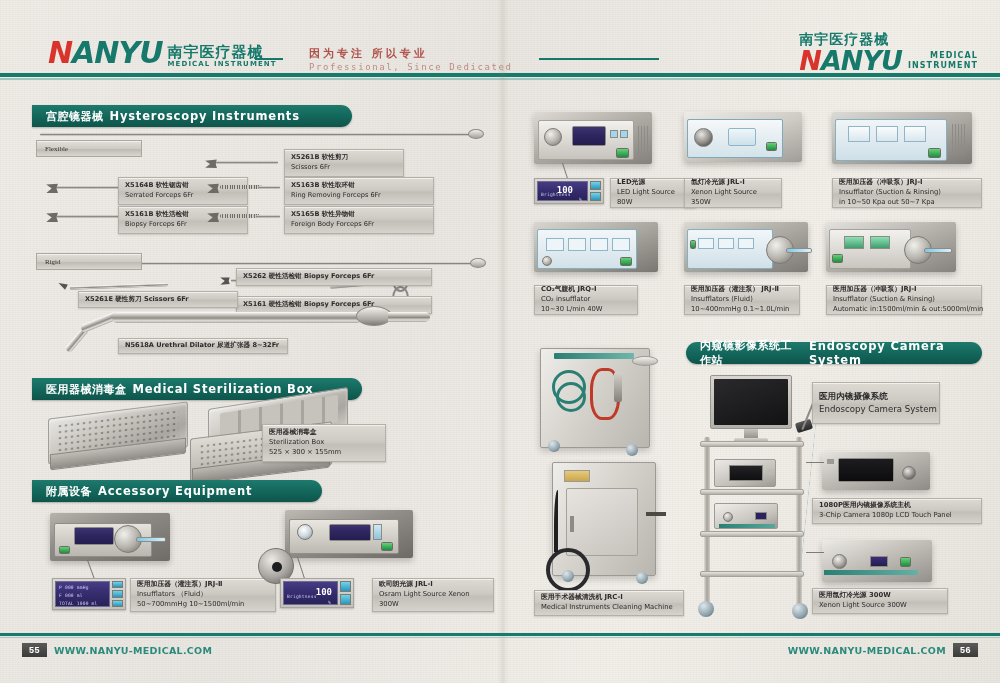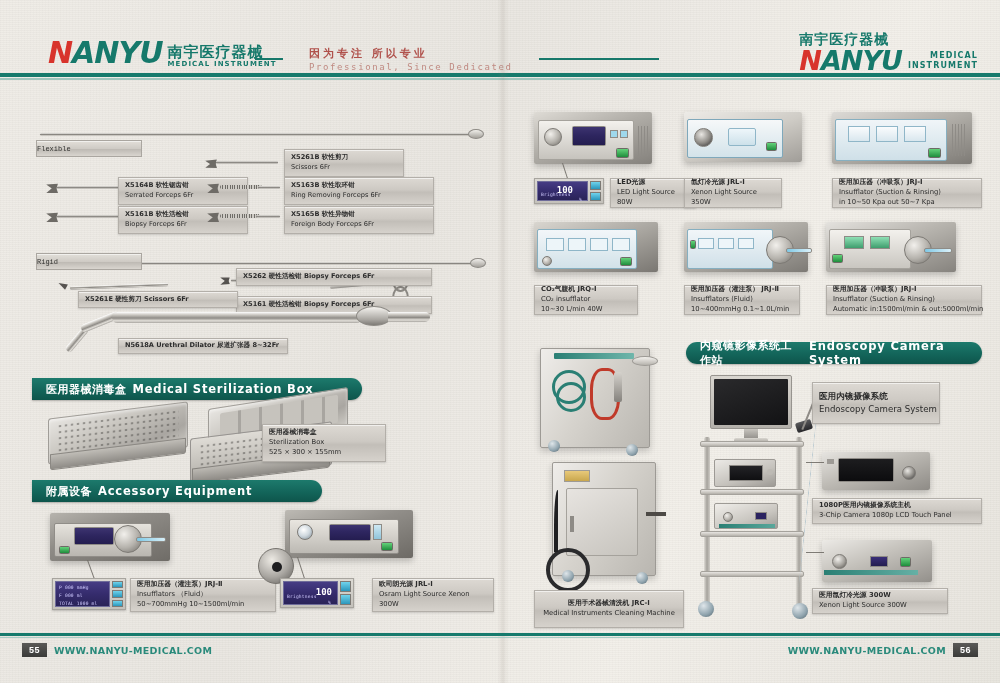--- a/index.html
+++ b/index.html
@@ -96,23 +96,23 @@
     font-size: 6.6px; color: #2c2c2c; line-height: 1.45; white-space: nowrap;
   }
   .plate .l.cn { font-weight: 700; }
   .plate.tall .l { font-size: 6.8px; }
   .plate.big .l { font-size: 8.6px; line-height: 1.5; }
 
   .tagbox {
     position: absolute;
     background: linear-gradient(180deg,#e2dfd9 0%, #cfcbc5 50%, #bcb8b2 52%, #d9d5cf 100%);
     border: 1px solid #aaa6a0;
-    font-family: Liberation Mono, monospace;
+    font-family: Liberation Serif, serif;
     font-size: 7px; color: #31312f;
-    display:flex; align-items:center; 
+    display:flex; align-items:center; padding-left: 8px;
     box-shadow: inset 0 1px 0 rgba(255,255,255,.55);
   }
 
   
   .shaft {
     position: absolute;
     background: linear-gradient(180deg, #ffffff 0%, #bdbab4 22%, #8d8a85 50%, #d5d2cc 75%, #9b9894 100%);
     border-radius: 1px;
   }
   .longrod {
@@ -287,20 +287,24 @@
         </div>
       </div>
     </div>
 
     <div id="hdr-bar1"></div>
     <div id="hdr-bar2"></div>
   </div>
 
   <div id="spine"></div>
 
+  <div class="sec" style="left:32px; top:105px; width:320px;">
+    <span class="cn">宫腔镜器械</span>
+    <span class="en">Hysteroscopy Instruments</span>
+  </div>
 
   <div class="longrod" style="left:40px; top:133px; width:430px;"></div>
   <div class="longrod" style="left:40px; top:262px; width:435px;"></div>
   <div style="position:absolute;left:468px;top:129px;width:16px;height:10px;border-radius:50%;background:linear-gradient(180deg,#f0eeea,#a5a29c);border:1px solid #8e8b86;"></div>
   <div style="position:absolute;left:470px;top:258px;width:16px;height:10px;border-radius:50%;background:linear-gradient(180deg,#f0eeea,#a5a29c);border:1px solid #8e8b86;"></div>
 
   <div class="tagbox" style="left:36px; top:140px; width:106px; height:17px;">Flexible</div>
   <div class="tagbox" style="left:36px; top:253px; width:106px; height:17px;">Rigid</div>
 
   <div>
@@ -616,21 +620,21 @@
     <div style="position:absolute;left:18px;top:8px;width:26px;height:12px;background:linear-gradient(180deg,#e8c97a,#c9a74d);border:1px solid #9d9a95;"></div>
     <div style="position:absolute;left:20px;top:26px;width:72px;height:68px;background:linear-gradient(150deg,#e7e4e0,#c6c3bd);border:1px solid #a5a29c;border-radius:2px;"></div>
     <div style="position:absolute;left:24px;top:54px;width:4px;height:16px;background:#8e8b86;"></div>
     <div class="hose" style="left:0px; top:86px; width:44px; height:44px; border-width:4px;"></div>
     <div style="position:absolute;left:8px;top:28px;width:6px;height:62px;border-left:4px solid #1f1f21;border-radius:60% 0 0 0;"></div>
     <div style="position:absolute;left:100px;top:50px;width:20px;height:4px;background:#4d4a46;"></div>
     <div class="caster" style="left:16px; top:108px; width:12px; height:12px;"></div>
     <div class="caster" style="left:90px; top:110px; width:12px; height:12px;"></div>
   </div>
 
-  <div class="plate tall" style="left:534px; top:590px; width:150px; height:38px;text-align:center;">
+  <div class="plate tall" style="left:534px; top:590px; width:150px; height:26px;">
     <span class="l cn">医用手术器械清洗机  JRC-Ⅰ</span>
     <span class="l">Medical Instruments Cleaning Machine</span>
   </div>
 
   <div class="sec" style="left:686px; top:342px; width:296px; border-radius:11px;">
     <span class="cn">内窥镜影像系统工作站</span>
     <span class="en">Endoscopy Camera System</span>
   </div>
 
   <div class="trolley" style="left:696px; top:375px; width:150px; height:245px;">

